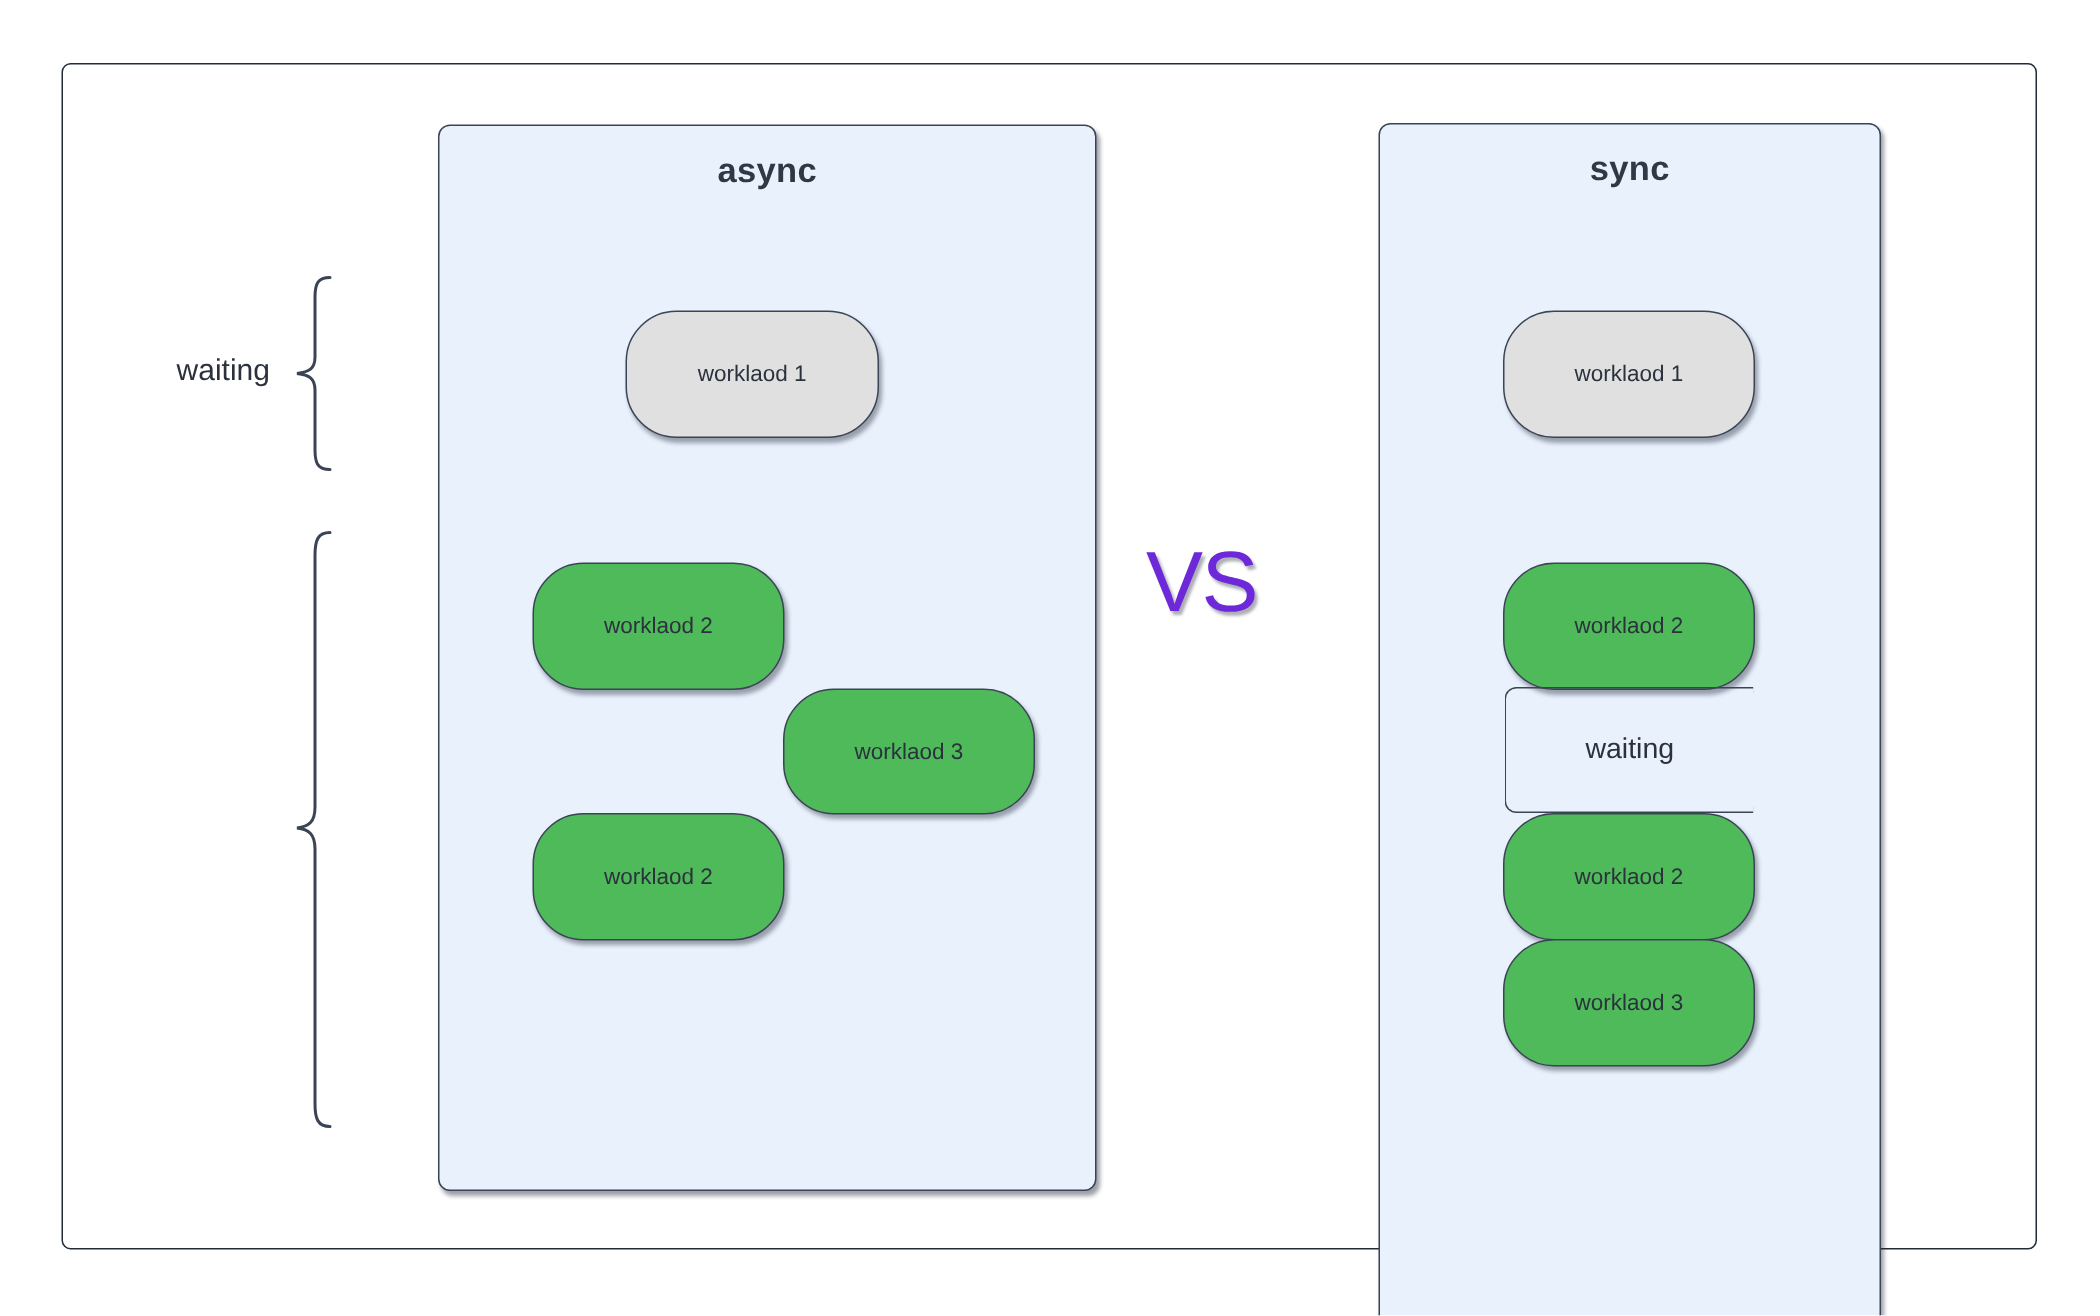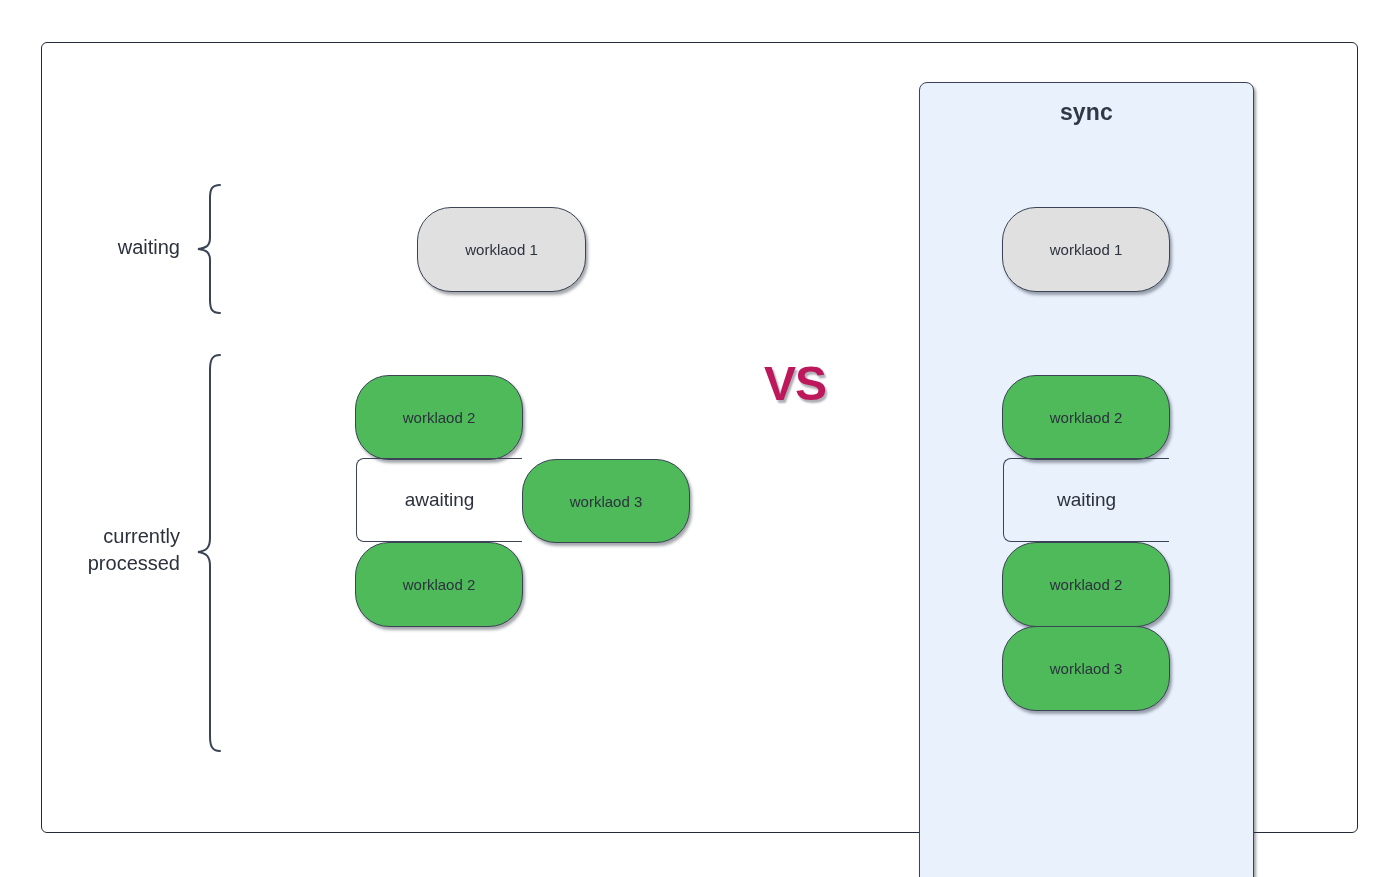--- a/index.html
+++ b/index.html
@@ -83,23 +83,23 @@
     justify-content: center;
     font-size: 19px;
     color: #2b323d;
     background: transparent;
     white-space: nowrap;
   }
 
   
   .vs-label {
     position: absolute;
-    font-size: 48px;
-    font-weight: bold;
-    color: #be185d;
+    font-size: 57px;
+    font-weight: normal;
+    color: #6d28d9;
     letter-spacing: -1px;
     text-shadow: 2px 3px 2px rgba(40,45,60,0.38);
     line-height: 1;
   }
 
   
   .side-label {
     position: absolute;
     font-size: 20px;
     color: #2b323d;
@@ -122,41 +122,39 @@
   <div class="outer-frame"></div>
 
   <div class="side-label" style="left:35px; top:234px; width:145px;">waiting</div>
 
   <div class="brace" style="left:192px; top:182px;">
     <svg width="34" height="134" viewBox="0 0 34 134">
       <path d="M28 3 C20 3, 18 7, 18 16 L18 56 C18 64, 14 66, 6 67 C14 68, 18 70, 18 78 L18 118 C18 127, 20 131, 28 131" fill="none" stroke="#3b4455" stroke-width="2" stroke-linecap="round"></path>
     </svg>
   </div>
 
-  <div class="side-label" style="left:20px; top:523px; width:160px;">currently
-processed</div>
 
   <div class="brace" style="left:192px; top:352px;">
     <svg width="34" height="404" viewBox="0 0 34 404">
       <path d="M28 3 C20 3, 18 8, 18 18 L18 186 C18 196, 14 199, 6 200 C14 201, 18 204, 18 214 L18 384 C18 394, 20 399, 28 399" fill="none" stroke="#3b4455" stroke-width="2" stroke-linecap="round"></path>
     </svg>
   </div>
 
+  <div class="panel" id="panel-async">
+    <div class="panel-title" style="top:16px;">async</div>
+  </div>
 
   <div class="pill gray" style="left:417px; top:207px; width:169px; height:85px;">
     <span>worklaod 1</span>
   </div>
 
   <div class="pill green" style="left:355px; top:375px; width:168px; height:85px;">
     <span>worklaod 2</span>
   </div>
 
-  <div class="open-bracket" style="left:356px; top:458px; width:166px; height:84px;">
-    <span>awaiting</span>
-  </div>
 
   <div class="pill green" style="left:522px; top:459px; width:168px; height:84px;">
     <span>worklaod 3</span>
   </div>
 
   <div class="pill green" style="left:355px; top:542px; width:168px; height:85px;">
     <span>worklaod 2</span>
   </div>
 
   <div class="vs-label" style="left:764px; top:360px;">VS</div>

